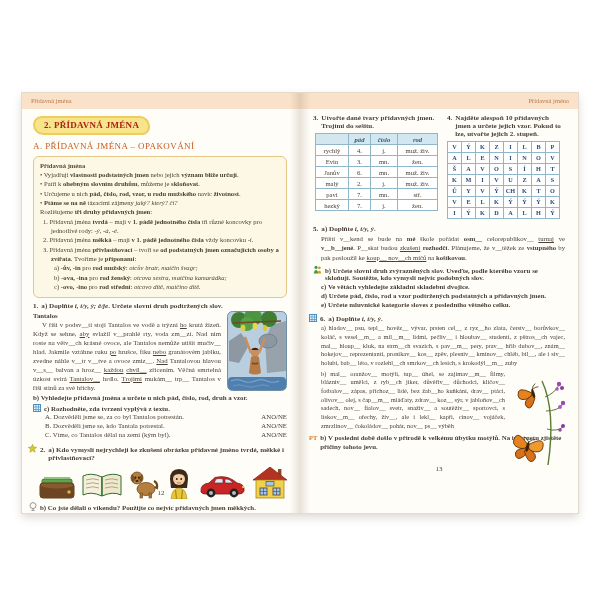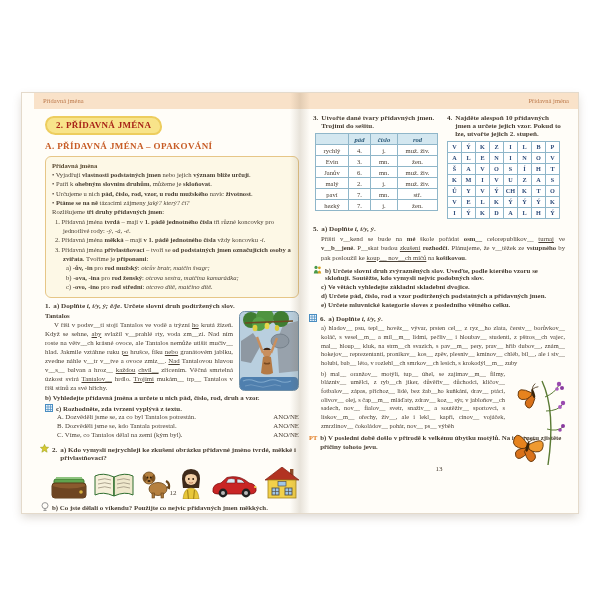--- a/index.html
+++ b/index.html
@@ -2,35 +2,35 @@
 <html><head>
 <meta charset="utf-8">
 <style>
   * { margin:0; padding:0; box-sizing:border-box; }
   html,body { background:#ffffff; }
   .canvas { position:relative; width:600px; height:600px; background:#ffffff;
             font-family:"Liberation Serif","DejaVu Serif",serif; color:#4b4136; }
   .spread { position:absolute; left:22px; top:93px; width:556px; height:420px;
             background:#fffdf8; box-shadow:0 0 0 1px #e4dacb, 0 4px 9px rgba(90,70,40,.22); }
   .page { position:absolute; top:0; height:100%; width:278px; overflow:hidden; background:#fffdf8; }
-  .page-left { left:0;margin-left:12px; }
+  .page-left { left:0; }
   .page-right { left:278px; }
   .spine { position:absolute; left:268px; top:0; width:20px; height:100%; pointer-events:none;
            background:linear-gradient(90deg, rgba(110,90,60,0) 0%, rgba(110,90,60,.16) 50%, rgba(110,90,60,0) 100%); }
   .page-header { position:absolute; top:0; left:0; right:0; height:16px; background:#f9e2c9;
                  color:#bd7a4c; font-size:6.5px; line-height:16px; padding:0 9px; }
   .page-right .page-header { text-align:right; }
   .content { position:absolute; top:21px; left:11px; width:254px; }
   .page-right .content { left:13px; width:252px; }
 
   
   .banner { display:inline-block; background:#f8e48a; border:2px solid #edcd5e;
             border-radius:10px 12px 9px 12px; padding:2px 9px 2.5px;
             font-weight:bold; font-size:9px; color:#a82318; letter-spacing:.3px; }
-  .section-title { margin-top:6px; font-weight:bold; font-size:9px; color:#c75b24; letter-spacing:.4px; }
+  .section-title { margin-top:6px; font-weight:normal; font-size:9px; color:#c75b24; letter-spacing:.4px; }
   .info-box { margin-top:5px; background:#fdf8e6; border:1px solid #e6c687; border-radius:6px;
               padding:4px 6px 5px; font-size:6.6px; line-height:1.42; }
   .ib-title { font-weight:bold; color:#59483163; color:#5a4a31; }
   .ib-bullet { padding-left:7px; text-indent:-7px; }
   .ib-bullet::before { content:"• "; }
   .ib-line { padding-left:0; }
   .ib-type { padding-left:11px; text-indent:-8px; }
   .ib-suffix { padding-left:14px; }
   .ex-head { margin-top:4px; font-weight:bold; font-size:7.1px; display:flex; align-items:baseline; gap:3px; }
   .ex-num { font-weight:bold; color:#3c342a; }

